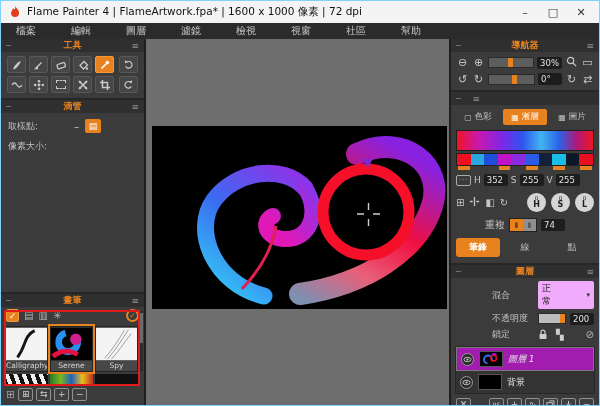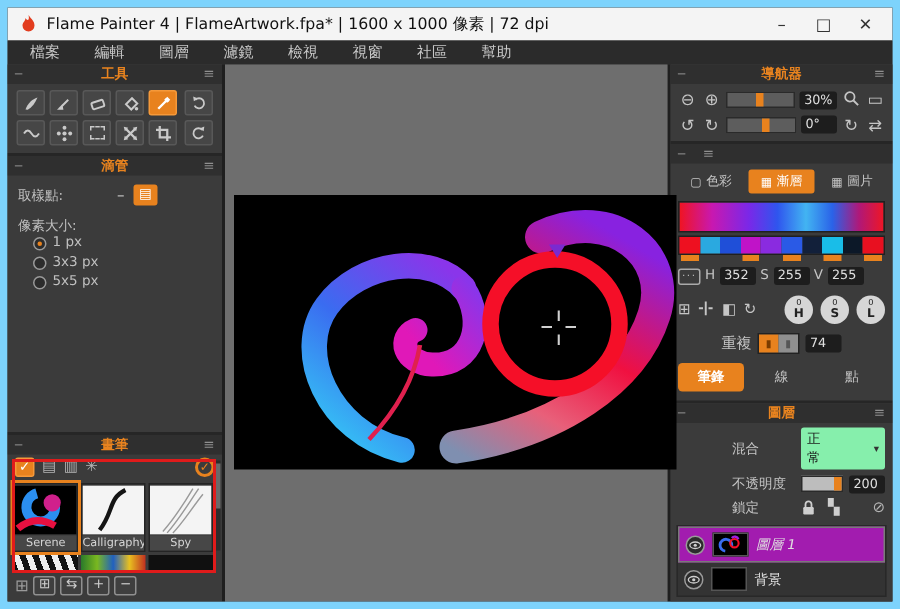--- a/index.html
+++ b/index.html
@@ -1,30 +1,30 @@
 <!DOCTYPE html>
 <html><head>
 <meta charset="utf-8">
 <style>
   * { margin:0; padding:0; box-sizing:border-box; }
   html,body { background:#888; }
   #window {
     width:600px; height:406px; position:relative; overflow:hidden;
     font-family:"DejaVu Sans", sans-serif; background:#3c3c3c;
-    border:5px solid #7dd3fc;
+    border:1px solid #7dd3fc;
   }
   
   .titlebar { height:22px; background:#f4f4f4; display:flex; align-items:center; padding:0 4px; }
   .flame-logo { width:14px; height:14px; margin:0 5px 0 3px; position:relative; }
   .flame-logo svg { display:block; }
   .title-text { font-size:10.5px; color:#111; flex:1; white-space:nowrap; overflow:hidden; }
   .winbtn { width:28px; height:20px; display:flex; align-items:center; justify-content:center;
             color:#333; font-size:11px; cursor:default; }
   
-  .menubar { height:16px; background:#2b2b2b; display:flex; align-items:center; padding-left:6px; gap:5px; }
+  .menubar { height:16px; background:#2b2b2b; display:flex; align-items:center; padding-left:6px; gap:17px; }
   .menu-item { color:#c8c8c8; font-size:10px; padding:1px 9px; }
   
   .main { position:absolute; top:38px; left:0; right:0; bottom:0; display:flex; }
   .left-col  { width:145px; background:#353535; display:flex; flex-direction:column; border-right:2px solid #1f1f1f; }
   .workspace { flex:1; background:#6e6e6e; position:relative; }
   .right-col { width:150px; background:#353535; display:flex; flex-direction:column; border-left:2px solid #1f1f1f; }
   
   .panel { border-bottom:2px solid #262626; background:#3b3b3b; }
   .ph { height:13px; background:#2f2f2f; display:flex; align-items:center; padding:0 5px; }
   .ph-min  { color:#909090; font-size:8px; width:12px; }
@@ -114,21 +114,21 @@
   .tog { display:flex; border:1px solid #222; }
   .tog span { width:13px; height:12px; display:flex; align-items:center; justify-content:center; font-size:7px; color:#555;}
   .tog .on { background:#e8821e; color:#7a3c00; } .tog .off { background:#8f8f8f; }
   .type-tabs { display:flex; gap:3px; padding:3px 5px 6px; }
   .ttab { flex:1; text-align:center; font-size:9px; color:#c5c5c5; padding:3px 0; border-radius:3px; }
   .ttab.active { background:#e8821e; color:#fff; font-weight:bold; }
   
   .layers { flex:1; display:flex; flex-direction:column; }
   .lrow { display:flex; align-items:center; gap:4px; padding:3px 5px 0; }
   .llabel { color:#c5c5c5; font-size:9px; width:42px;margin-left:36px; }
-  .blend-dd { flex:1; background:#86efac; color:#1a1a1a; font-size:9px; padding:1px 4px; border-radius:2px;
+  .blend-dd { flex:1; background:#f0abfc; color:#1a1a1a; font-size:9px; padding:1px 4px; border-radius:2px;
               display:flex; align-items:center;gap:33px; }
   .blend-dd .arrow { margin-left:auto; font-size:7px; color:#333; }
   .op-slider { flex:1; height:11px; background:#bdbdbd; border:1px solid #2a2a2a; position:relative; }
   .op-slider .handle { position:absolute; right:0; top:0; bottom:0; width:5px; background:#e8821e; }
   .lock-ics { display:flex; gap:8px; align-items:center; flex:1; }
   .lic { color:#cfcfcf; font-size:10px; line-height:1; }
   .lic svg { display:block; }
   .lic-r { margin-left:auto; color:#b5b5b5; font-size:10px; }
   .layer-list { margin:5px 4px 0; flex:1; background:#333; border:1px solid #282828; }
   .layer-item { display:flex; align-items:center; gap:5px; padding:3px 4px; }
@@ -262,68 +262,54 @@
           <span class="ph-menu">≡</span>
         </div>
         <div class="dropper-body">
           <div class="drow">
             <span class="dlabel">取樣點:</span>
             <span class="dash-btn">–</span>
             <span class="samp-btn">▤</span>
           </div>
           <div class="drow" style="align-items:flex-start;flex-direction:column;">
             <span class="dlabel">像素大小:</span>
-            <div class="radio-col" style="margin-left:10px;">
-              <span class="radio-line">
-                  <span class="radio sel"></span>
-                  <span>1 px</span>
-                </span>
-              <span class="radio-line">
-                  <span class="radio"></span>
-                  <span>3x3 px</span>
-                </span>
-              <span class="radio-line">
-                  <span class="radio"></span>
-                  <span>5x5 px</span>
-                </span>
-            </div>
           </div>
         </div>
       </div>
 
       <div class="panel brushes" style="border-bottom:none;">
         <div class="ph">
           <span class="ph-min">─</span>
           <span class="ph-title">畫筆</span>
           <span class="ph-menu">≡</span>
         </div>
         <div class="btoolbar">
           <span class="chk">✓</span>
           <span class="bt-ic">▤</span>
           <span class="bt-ic">▥</span>
           <span class="bt-ic">✳</span>
           <span class="circ-chk">✓</span>
         </div>
         <div class="anno-rect"></div>
         <div class="preset-strip">
+          <div class="preset">
+            <svg class="thumb" viewBox="0 0 43 34">
+              <rect width="43" height="34" fill="#f4f4f4"></rect>
+              <path d="M30 3 C18 9 22 18 12 31" fill="none" stroke="#151515" stroke-width="3"></path>
+            </svg>
+            <div class="plabel">Calligraphy</div>
+          </div>
           <div class="preset sel">
             <svg class="thumb" viewBox="0 0 43 34">
               <rect width="43" height="34" fill="#000"></rect>
               <circle cx="18" cy="15" r="10" fill="none" stroke="#2b8ff0" stroke-width="7" stroke-dasharray="44 18"></circle>
               <circle cx="26" cy="12" r="6" fill="#d0208c"></circle>
               <path d="M2 30 q12-10 26-2" fill="none" stroke="#e81040" stroke-width="5"></path>
             </svg>
             <div class="plabel">Serene</div>
-          </div>
-          <div class="preset">
-            <svg class="thumb" viewBox="0 0 43 34">
-              <rect width="43" height="34" fill="#f4f4f4"></rect>
-              <path d="M30 3 C18 9 22 18 12 31" fill="none" stroke="#151515" stroke-width="3"></path>
-            </svg>
-            <div class="plabel">Calligraphy</div>
           </div>
           <div class="preset">
             <svg class="thumb" viewBox="0 0 43 34">
               <rect width="43" height="34" fill="#f4f4f4"></rect>
               <path d="M34 2 C26 14 20 24 12 33 M37 6 C29 16 23 26 16 33 M30 2 C24 12 18 22 9 32" fill="none" stroke="#9a9a9a" stroke-width="1"></path>
             </svg>
             <div class="plabel">Spy</div>
           </div>
         </div>
         <div class="partial-row">

